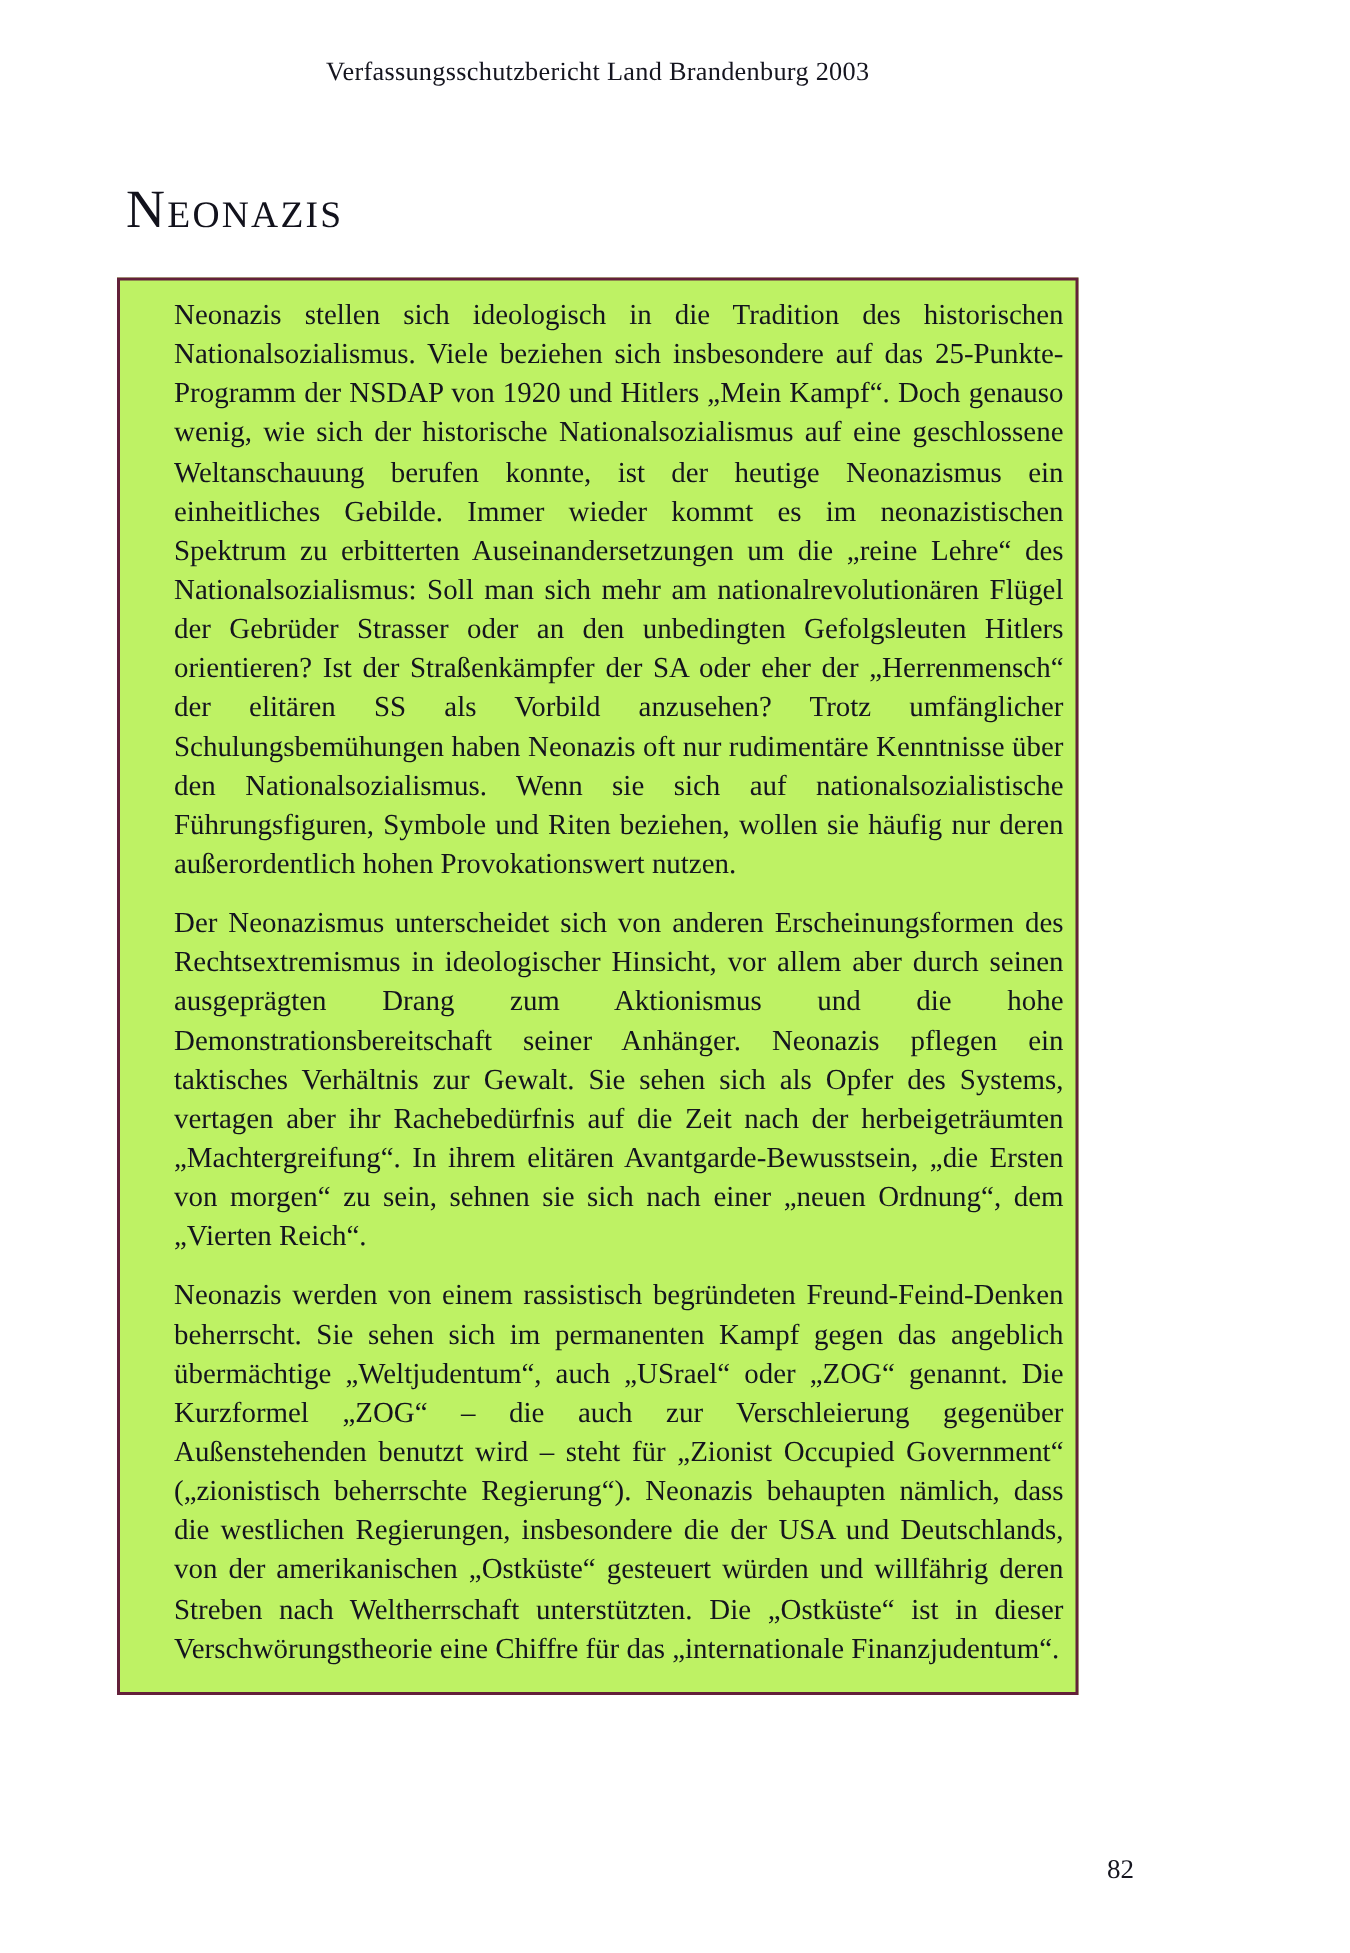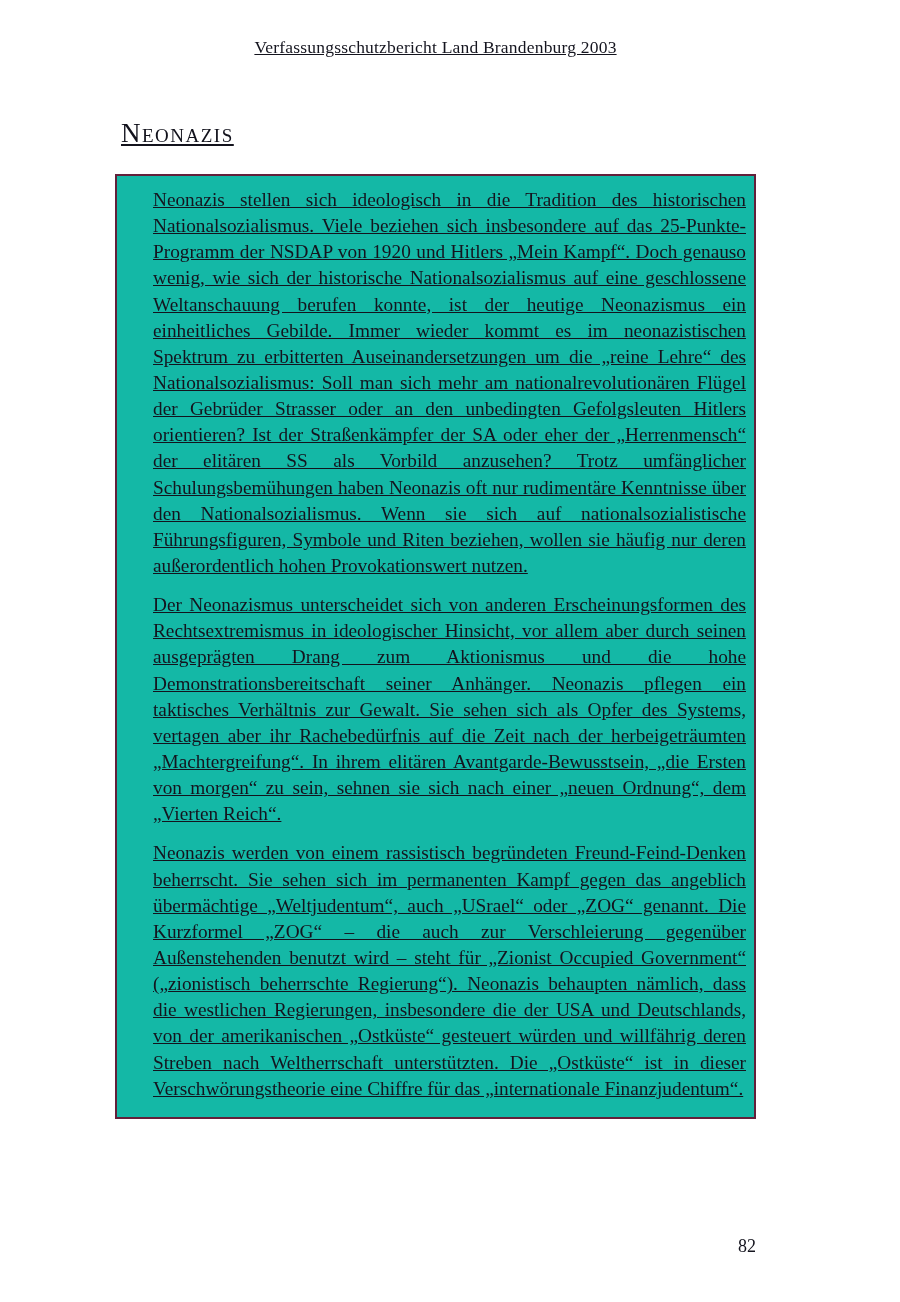--- a/index.html
+++ b/index.html
@@ -10,36 +10,35 @@
   body {
     width: 900px;
     height: 1302px;
     position: relative;
     font-family: "Liberation Serif", "DejaVu Serif", serif;
     color: #13131d;
     overflow: hidden;
   }
   .content {
     width: 641px;
-    margin-left: 115px;
+    margin-left: 78px;
     position: relative;
-    text-decoration: underline;
   }
   .running-header {
     text-align: center;
     padding-top: 37px;
     font-size: 17.5px;
     letter-spacing: 0.2px;
     color: #15151f;
   }
   .section-heading {
     margin: 60px 0 25px 6px;
     font-variant: small-caps;
     font-weight: normal;
-    font-size: 27px;
+    font-size: 36px;
     letter-spacing: 1.5px;
     color: #12121c;
   }
   .highlight-box {
     border: 2px solid #63203a;
     background: #f5d1df;
     padding: 11px 8px 2px 8px;
     box-sizing: border-box;
     width: 641px;
   }
@@ -63,20 +62,20 @@
   }
 </style>
 </head>
 <body>
 
 <div class="content">
   <div class="running-header">Verfassungsschutzbericht Land Brandenburg 2003</div>
 
   <h1 class="section-heading">Neonazis</h1>
 
-  <div class="highlight-box" style="background: #14b8a6; border-color: rgb(99, 32, 58); padding-left: 36px;">
+  <div class="highlight-box" style="background: #bef264; border-color: rgb(99, 32, 58); padding-left: 36px;">
     <p>Neonazis stellen sich ideologisch in die Tradition des historischen Nationalsozialismus. Viele beziehen sich insbesondere auf das 25-Punkte-Programm der NSDAP von 1920 und Hitlers „Mein Kampf“. Doch genauso wenig, wie sich der historische Nationalsozialismus auf eine geschlossene Weltanschauung berufen konnte, ist der heutige Neonazismus ein einheitliches Gebilde. Immer wieder kommt es im neonazistischen Spektrum zu erbitterten Auseinandersetzungen um die „reine Lehre“ des Nationalsozialismus: Soll man sich mehr am nationalrevolutionären Flügel der Gebrüder Strasser oder an den unbedingten Gefolgsleuten Hitlers orientieren? Ist der Straßenkämpfer der SA oder eher der „Herrenmensch“ der elitären SS als Vorbild anzusehen? Trotz umfänglicher Schulungsbemühungen haben Neonazis oft nur rudimentäre Kenntnisse über den Nationalsozialismus. Wenn sie sich auf nationalsozialistische Führungsfiguren, Symbole und Riten beziehen, wollen sie häufig nur deren außerordentlich hohen Provokationswert nutzen.</p>
     <p>Der Neonazismus unterscheidet sich von anderen Erscheinungsformen des Rechtsextremismus in ideologischer Hinsicht, vor allem aber durch seinen ausgeprägten Drang zum Aktionismus und die hohe Demonstrationsbereitschaft seiner Anhänger. Neonazis pflegen ein taktisches Verhältnis zur Gewalt. Sie sehen sich als Opfer des Systems, vertagen aber ihr Rachebedürfnis auf die Zeit nach der herbeigeträumten „Machtergreifung“. In ihrem elitären Avantgarde-Bewusstsein, „die Ersten von morgen“ zu sein, sehnen sie sich nach einer „neuen Ordnung“, dem „Vierten Reich“.</p>
     <p>Neonazis werden von einem rassistisch begründeten Freund-Feind-Denken beherrscht. Sie sehen sich im permanenten Kampf gegen das angeblich übermächtige „Weltjudentum“, auch „USrael“ oder „ZOG“ genannt. Die Kurzformel „ZOG“ – die auch zur Verschleierung gegenüber Außenstehenden benutzt wird – steht für „Zionist Occupied Government“ („zionistisch beherrschte Regierung“). Neonazis behaupten nämlich, dass die westlichen Regierungen, insbesondere die der USA und Deutschlands, von der amerikanischen „Ostküste“ gesteuert würden und willfährig deren Streben nach Weltherrschaft unterstützten. Die „Ostküste“ ist in dieser Verschwörungstheorie eine Chiffre für das „internationale Finanzjudentum“.</p>
   </div>
 </div>
 
 <div class="page-number">82</div>
 
 </body></html>

